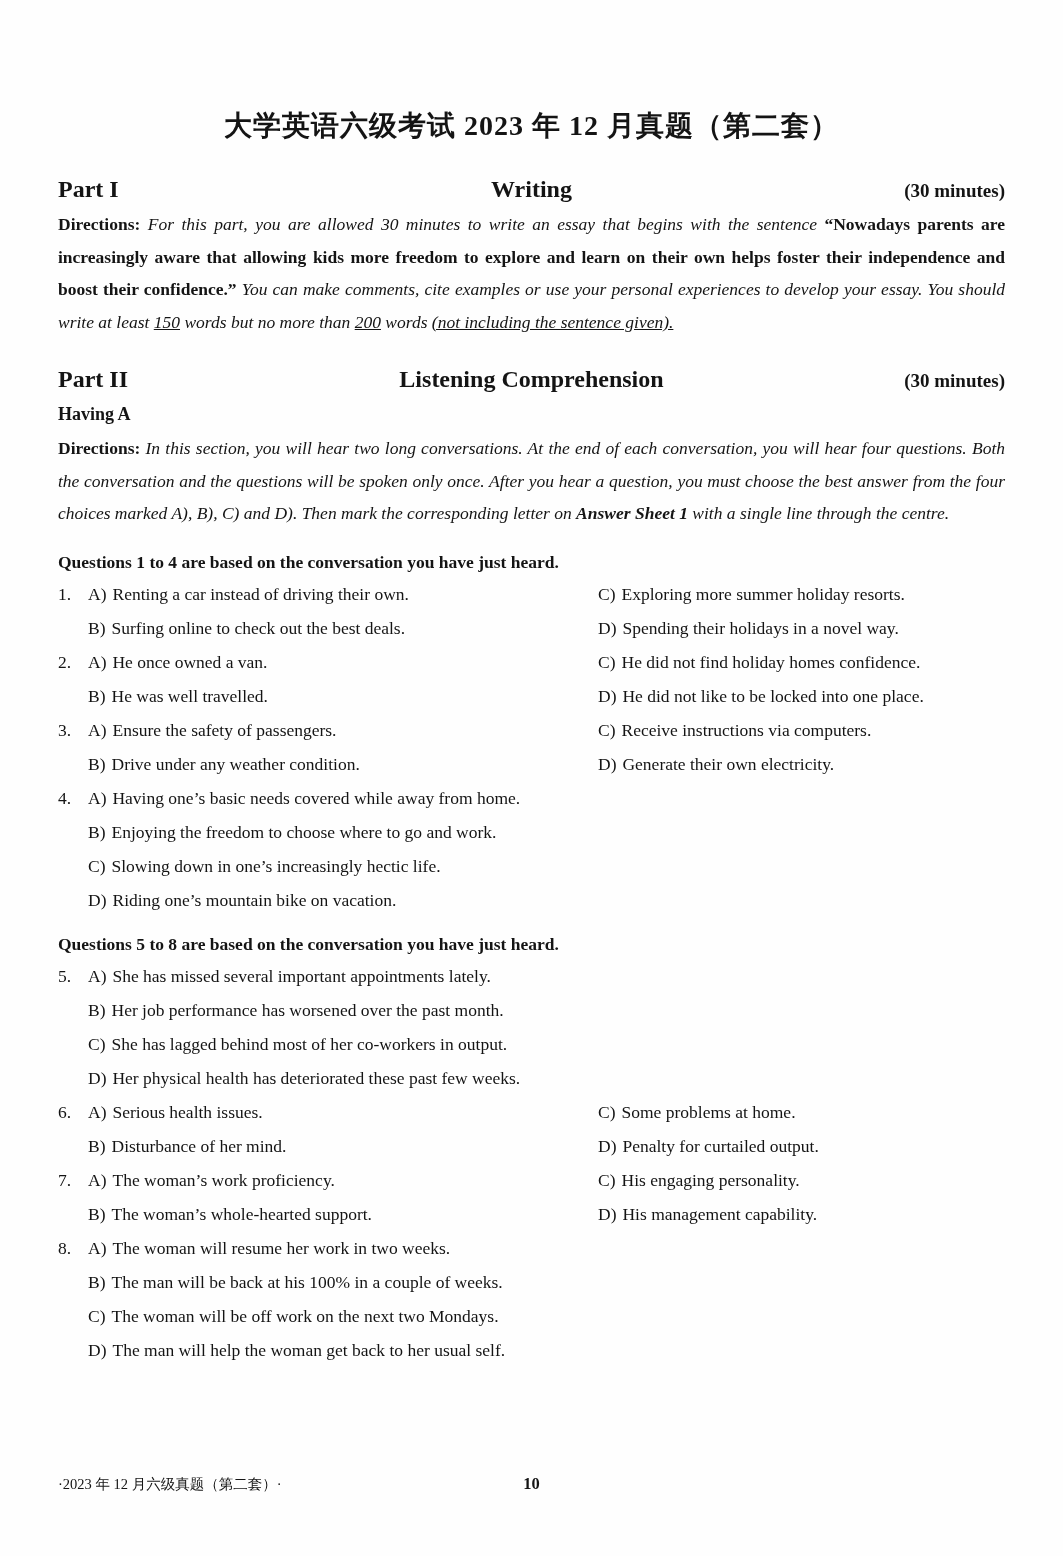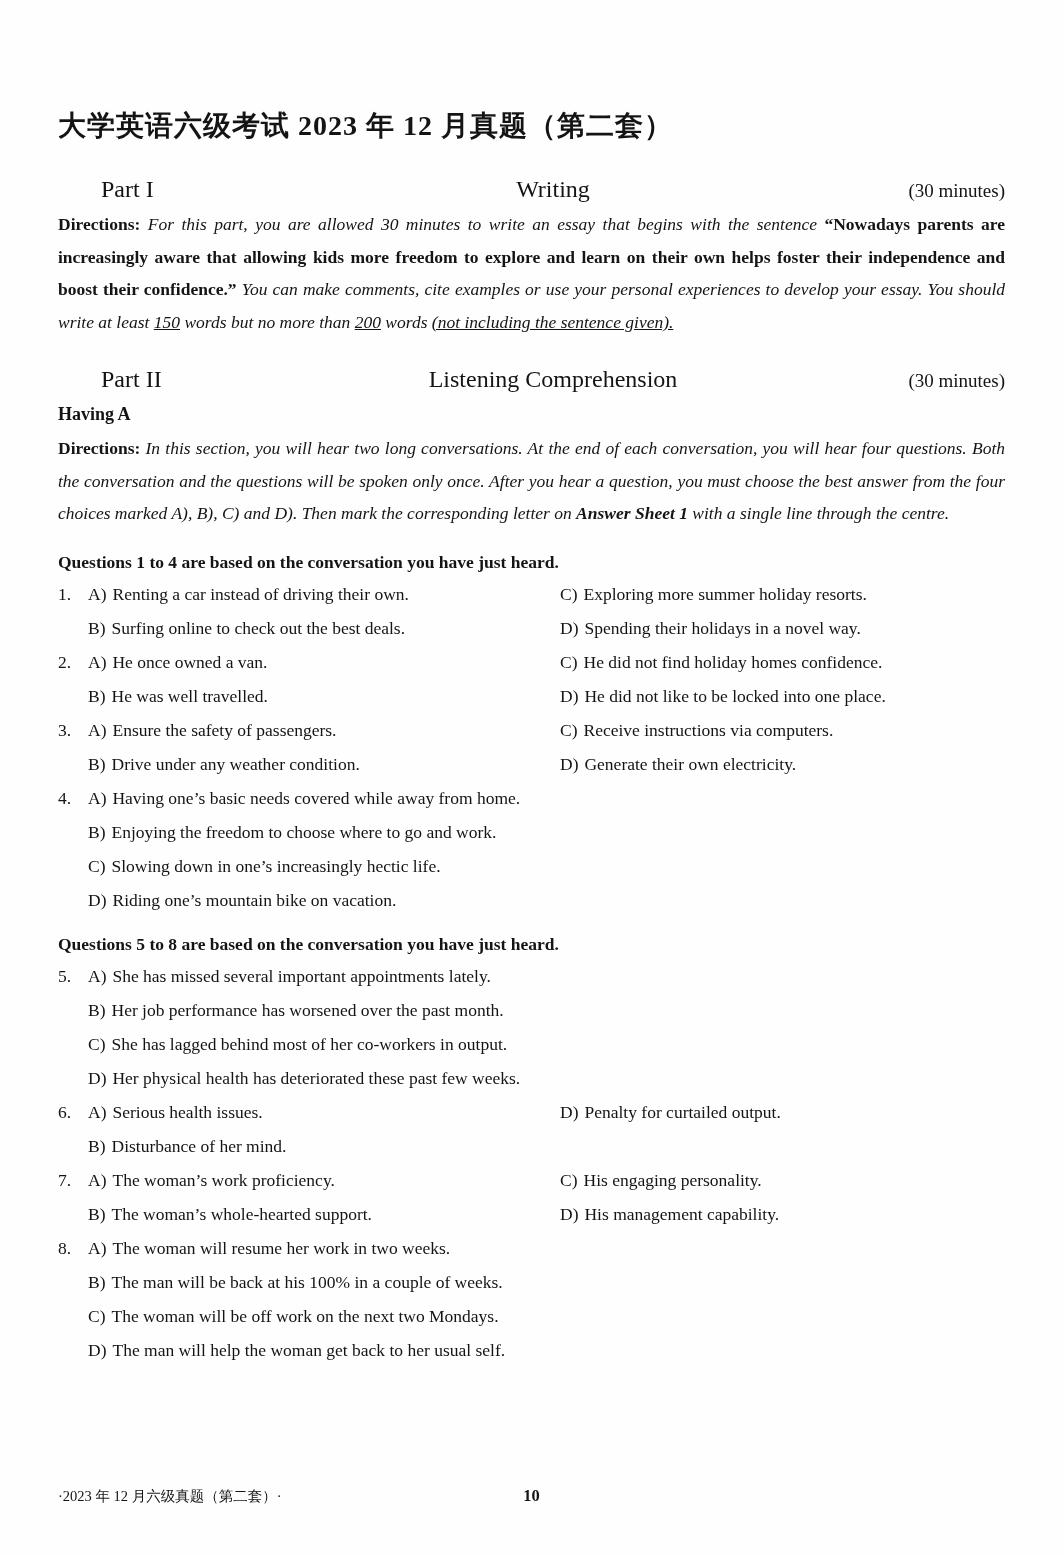--- a/index.html
+++ b/index.html
@@ -9,31 +9,31 @@
     box-sizing: border-box;
     padding: 46px 58px 0;
     background: #fefefe;
     color: #141414;
     font-family: "Liberation Serif", serif;
     position: relative;
     overflow: hidden;
   }
   .doc-title {
     margin-top: 60px;
+    text-align: center;
     font-weight: bold;
     font-size: 28px;
     letter-spacing: 1px;
     line-height: 40px;
   }
   .part-header {
     display: grid;
     grid-template-columns: 1fr auto 1fr;
     align-items: baseline;
-    font-weight: normal;
-    margin-left: 43px;
+    font-weight: bold;
   }
   .part-header .part-label   { justify-self: start; font-size: 24px; }
   .part-header .part-title   { justify-self: center; font-size: 24px; }
   .part-header .part-duration{ justify-self: end; font-size: 19px; text-align: right; }
   .ph-1 { margin-top: 30px; }
   .ph-2 { margin-top: 28px; }
   .directions {
     margin-top: 5px;
     font-size: 17.5px;
     line-height: 32.5px;
@@ -57,30 +57,30 @@
     line-height: 30px;
   }
   .q-heading.second { margin-top: 12px; }
   .question {
     display: flex;
     font-size: 17.5px;
     line-height: 34px;
   }
   .q-num { width: 30px; flex: none; }
   .q-options { flex: 1; }
-  .two-col { display: flex; }
+  .two-col { display: flex; gap: 38px; }
   .col-left { width: 472px; flex: none; }
   .col-right { flex: 1; }
   .option { white-space: nowrap; }
   .opt-label { margin-right: 6px; }
   .footer {
     position: absolute;
     left: 58px;
     right: 58px;
-    bottom: 50px;
+    bottom: 62px;
     display: grid;
     grid-template-columns: 1fr auto 1fr;
     align-items: baseline;
   }
   .footer .source { justify-self: start; font-size: 14.5px; }
   .footer .page-num { justify-self: center; font-size: 16.5px; font-weight: bold; }
 </style>
 </head>
 <body>
 
@@ -171,20 +171,21 @@
 </div>
 
 <div class="question">
   <span class="q-num">6.</span>
   <div class="q-options two-col">
     <div class="col-left">
       <div class="option"><span class="opt-label">A)</span><span>Serious health issues.</span></div>
       <div class="option"><span class="opt-label">B)</span><span>Disturbance of her mind.</span></div>
     </div>
     <div class="col-right">
+      <div class="option"><span class="opt-label">C)</span><span>Some problems at home.</span></div>
       <div class="option"><span class="opt-label">D)</span><span>Penalty for curtailed output.</span></div>
     </div>
   </div>
 </div>
 
 <div class="question">
   <span class="q-num">7.</span>
   <div class="q-options two-col">
     <div class="col-left">
       <div class="option"><span class="opt-label">A)</span><span>The woman’s work proficiency.</span></div>

